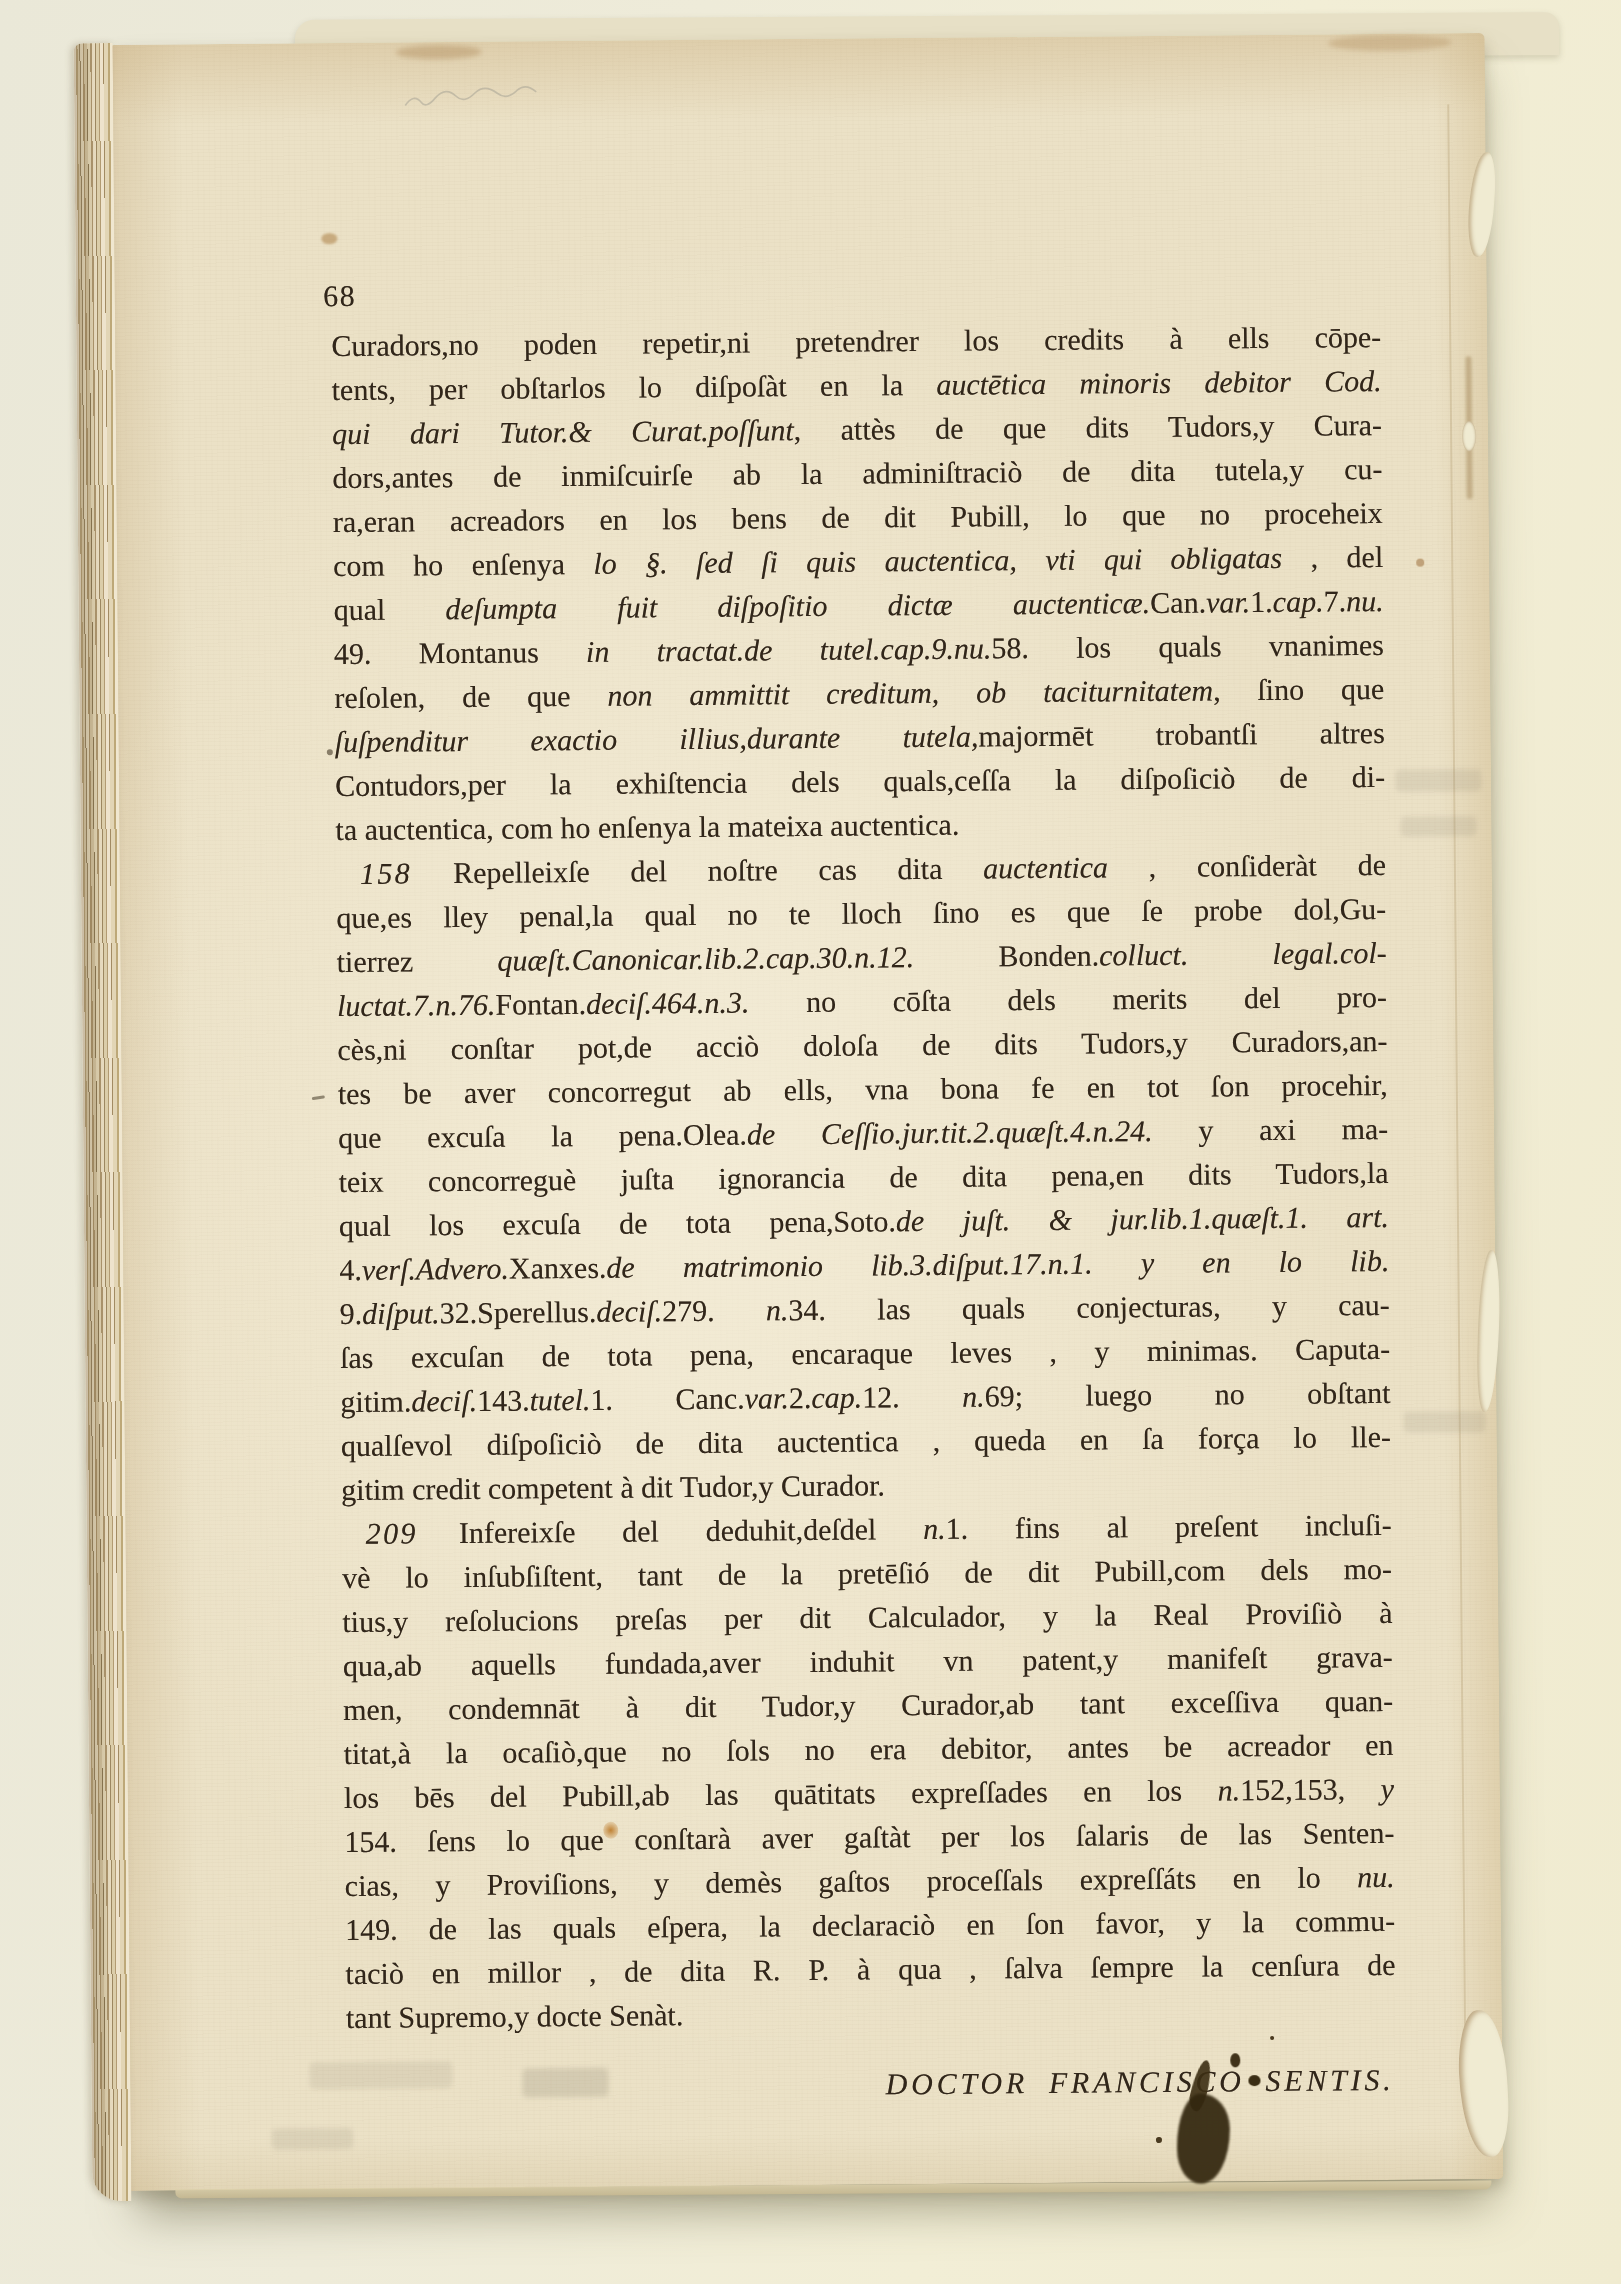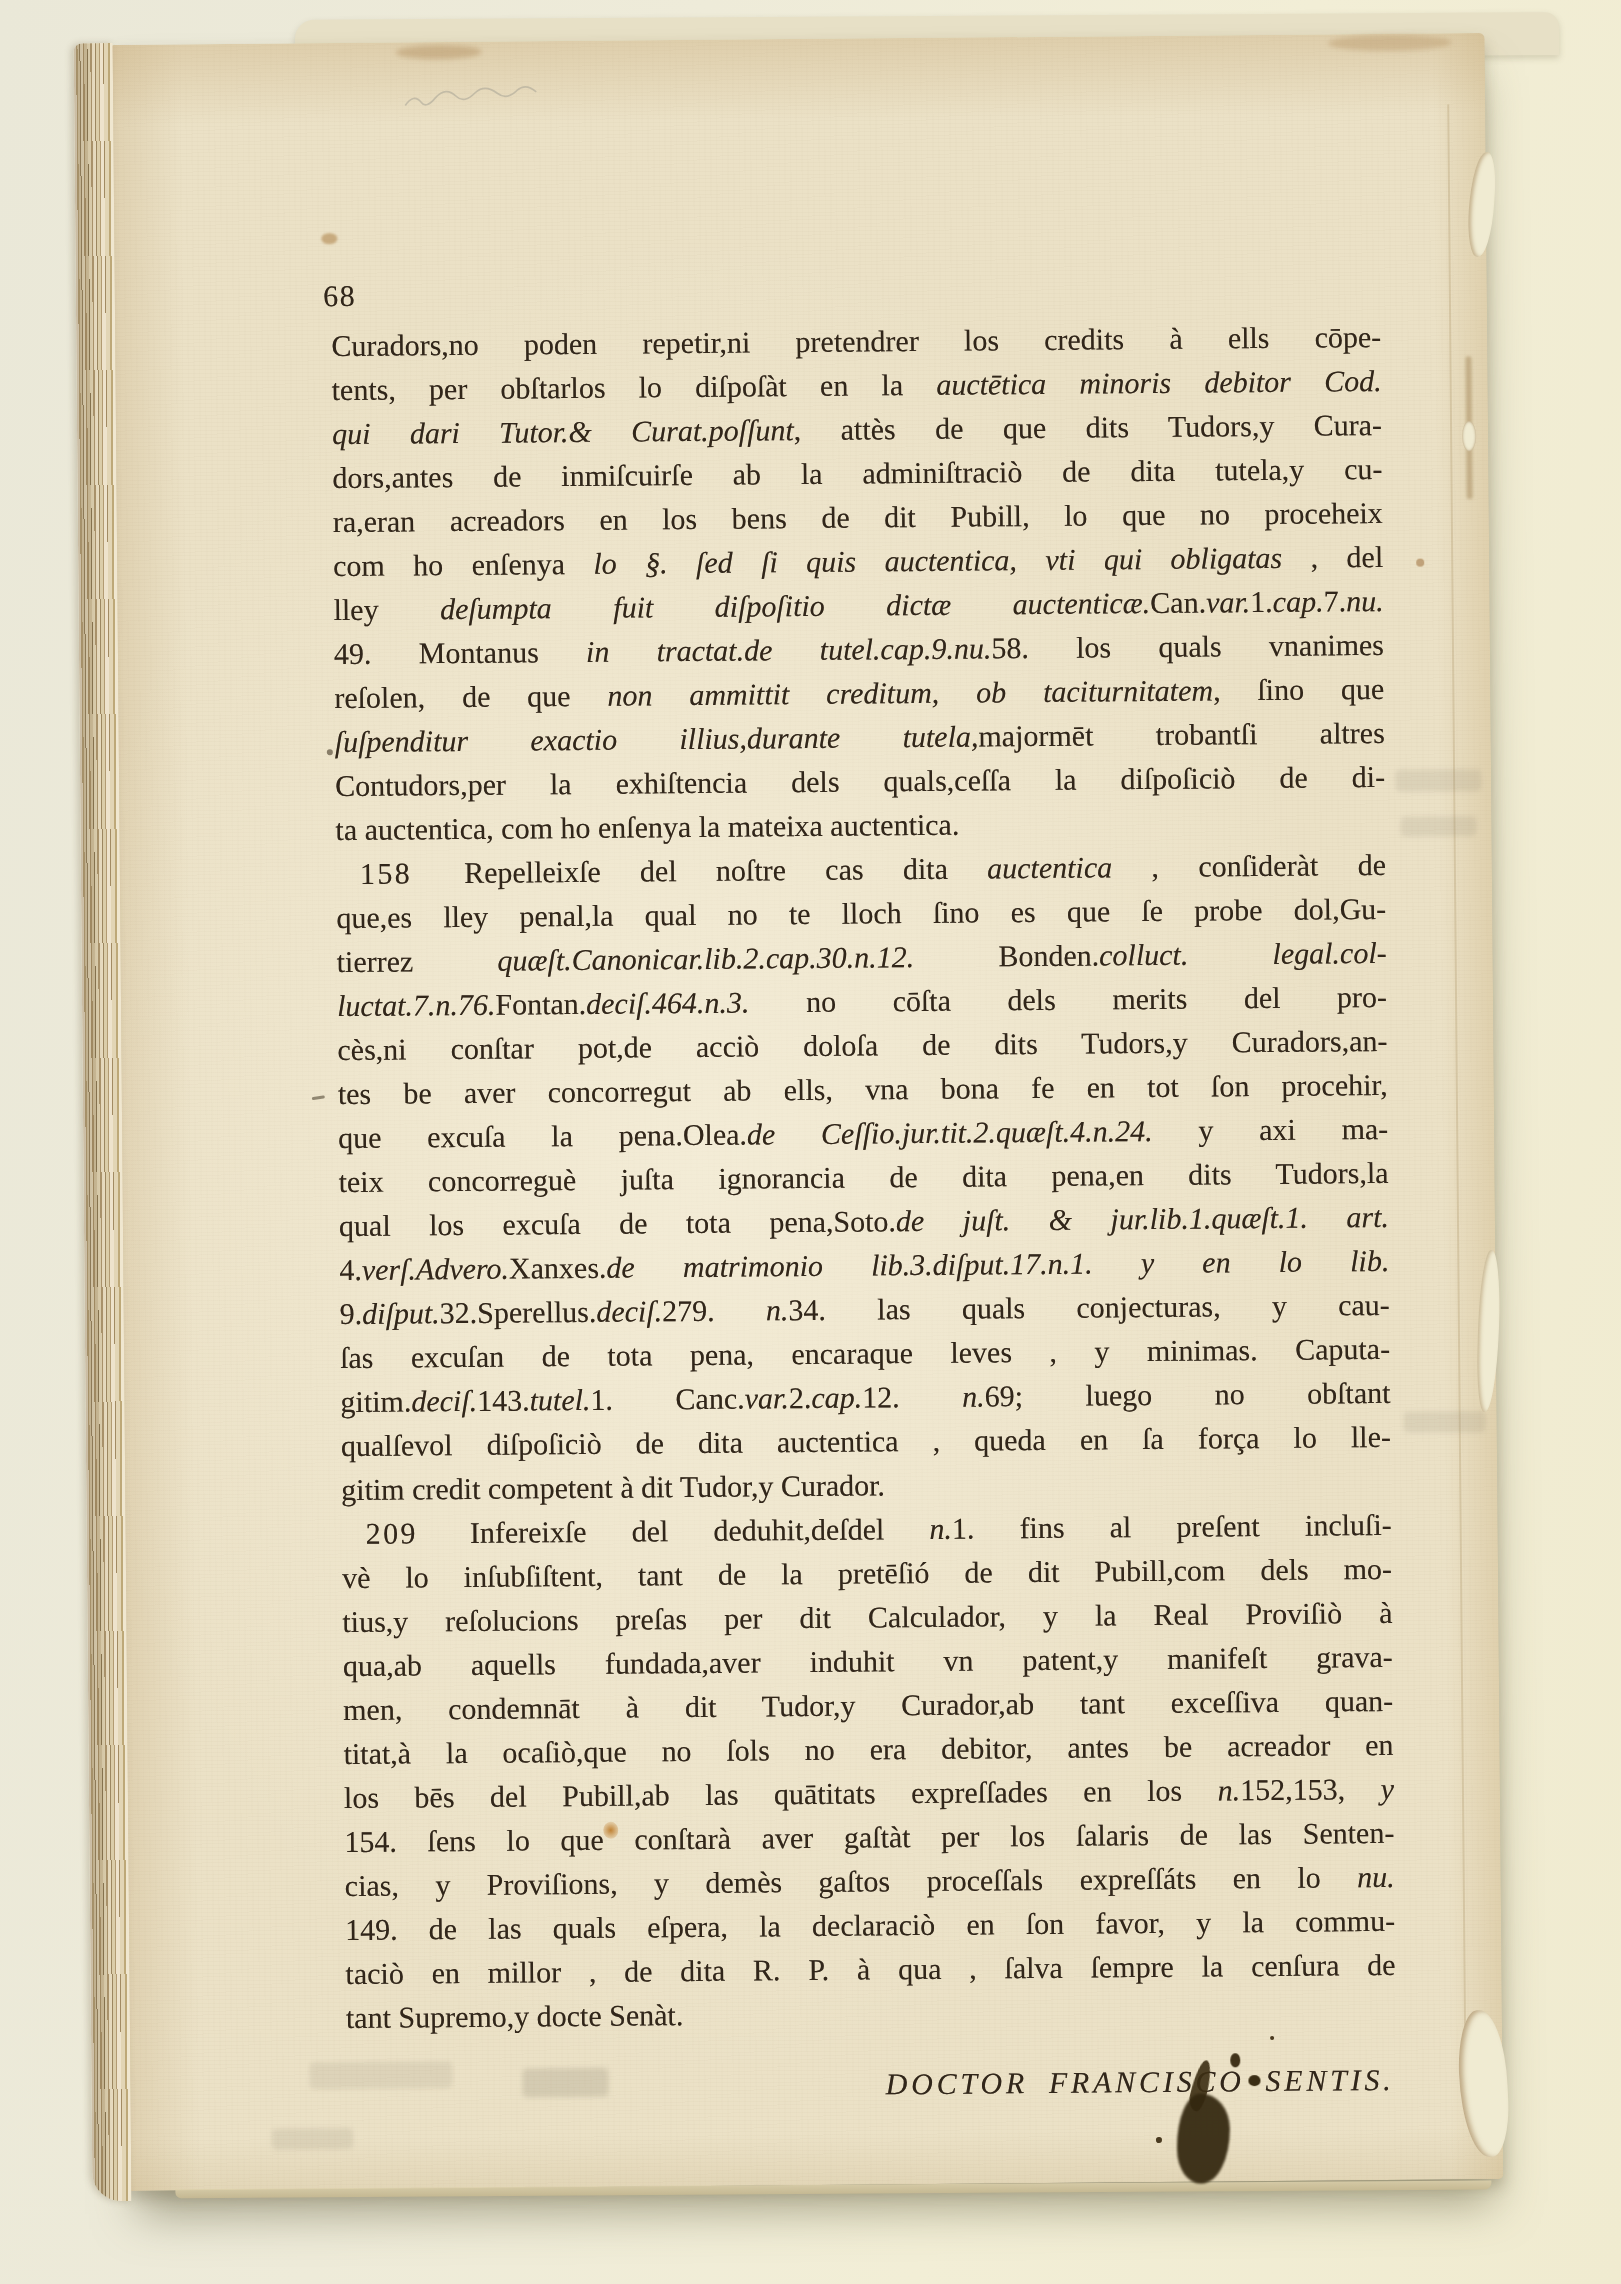--- a/index.html
+++ b/index.html
@@ -63,21 +63,21 @@
   
   .text{
     position:absolute;left:218px;top:231px;width:1050px;z-index:2;
     color:#31261a;font-size:30px;line-height:44px;
     text-shadow:0 0 0.6px rgba(49,38,26,.5);
   }
   .pageno{line-height:44px;margin:0 0 5.7px -7.6px;letter-spacing:1.4px;}
   .line{text-align:justify;text-align-last:justify;}
   .line.last{text-align-last:left;}
   .it{font-style:italic;}
-  .pnum{margin-left:24px;margin-right:52px;letter-spacing:2.4px;}
+  .pnum{margin-left:24px;margin-right:41px;letter-spacing:2.4px;font-style:italic;}
   .sig{
     margin-top:27.6px;text-align:right;font-style:italic;
     letter-spacing:3.8px;word-spacing:9.5px;padding-right:1.9px;font-size:30px;
   }
   
   .blot-main{
     position:absolute;left:1048px;top:2058px;width:53px;height:90px;z-index:3;
     background:#33270f;border-radius:46% 54% 55% 45% / 60% 40% 62% 38%;
     filter:blur(0.8px);opacity:.93;
   }
@@ -141,21 +141,21 @@
     <div class="text">
       <div class="pageno">68</div>
       <div id="paras">
           <div>
             <div class="line"><span class="rom">Curadors,no poden repetir,ni pretendrer los credits à ells cōpe-</span></div>
             <div class="line"><span class="rom">tents, per obſtarlos lo diſpoſàt en la </span><span class="it">auctētica minoris debitor Cod.</span></div>
             <div class="line"><span class="it">qui dari Tutor.&amp; Curat.poſſunt</span><span class="rom">, attès de que dits Tudors,y Cura-</span></div>
             <div class="line"><span class="rom">dors,antes de inmiſcuirſe ab la adminiſtraciò de dita tutela,y cu-</span></div>
             <div class="line"><span class="rom">ra,eran acreadors en los bens de dit Pubill, lo que no proceheix</span></div>
             <div class="line"><span class="rom">com ho enſenya </span><span class="it">lo §. ſed ſi quis auctentica, vti qui obligatas</span><span class="rom"> , del</span></div>
-            <div class="line"><span class="rom">lley </span><span class="it">deſumpta fuit diſpoſitio dictæ auctenticæ.</span><span class="rom">Can.</span><span class="it">var.</span><span class="rom">1.</span><span class="it">cap.</span><span class="rom">7.</span><span class="it">nu.</span></div>
+            <div class="line"><span class="rom">qual </span><span class="it">deſumpta fuit diſpoſitio dictæ auctenticæ.</span><span class="rom">Can.</span><span class="it">var.</span><span class="rom">1.</span><span class="it">cap.</span><span class="rom">7.</span><span class="it">nu.</span></div>
             <div class="line"><span class="rom">49. Montanus </span><span class="it">in tractat.de tutel.cap.9.nu.</span><span class="rom">58. los quals vnanimes</span></div>
             <div class="line"><span class="rom">reſolen, de que </span><span class="it">non ammittit creditum, ob taciturnitatem</span><span class="rom">, ſino que</span></div>
             <div class="line"><span class="it">ſuſpenditur exactio illius,durante tutela,</span><span class="rom">majormēt trobantſi altres</span></div>
             <div class="line"><span class="rom">Contudors,per la exhiſtencia dels quals,ceſſa la diſpoſiciò de di-</span></div>
             <div class="line last"><span class="rom">ta auctentica, com ho enſenya la mateixa auctentica.</span></div>
           </div>
           <div>
             <div class="line"><span class="pnum">158</span><span class="rom">Repelleixſe del noſtre cas dita </span><span class="it">auctentica</span><span class="rom"> , conſideràt de</span></div>
             <div class="line"><span class="rom">que,es lley penal,la qual no te lloch ſino es que ſe probe dol,Gu-</span></div>
             <div class="line"><span class="rom">tierrez </span><span class="it">quæſt.Canonicar.lib.2.cap.30.n.12.</span><span class="rom"> Bonden.</span><span class="it">colluct. legal.col-</span></div>

